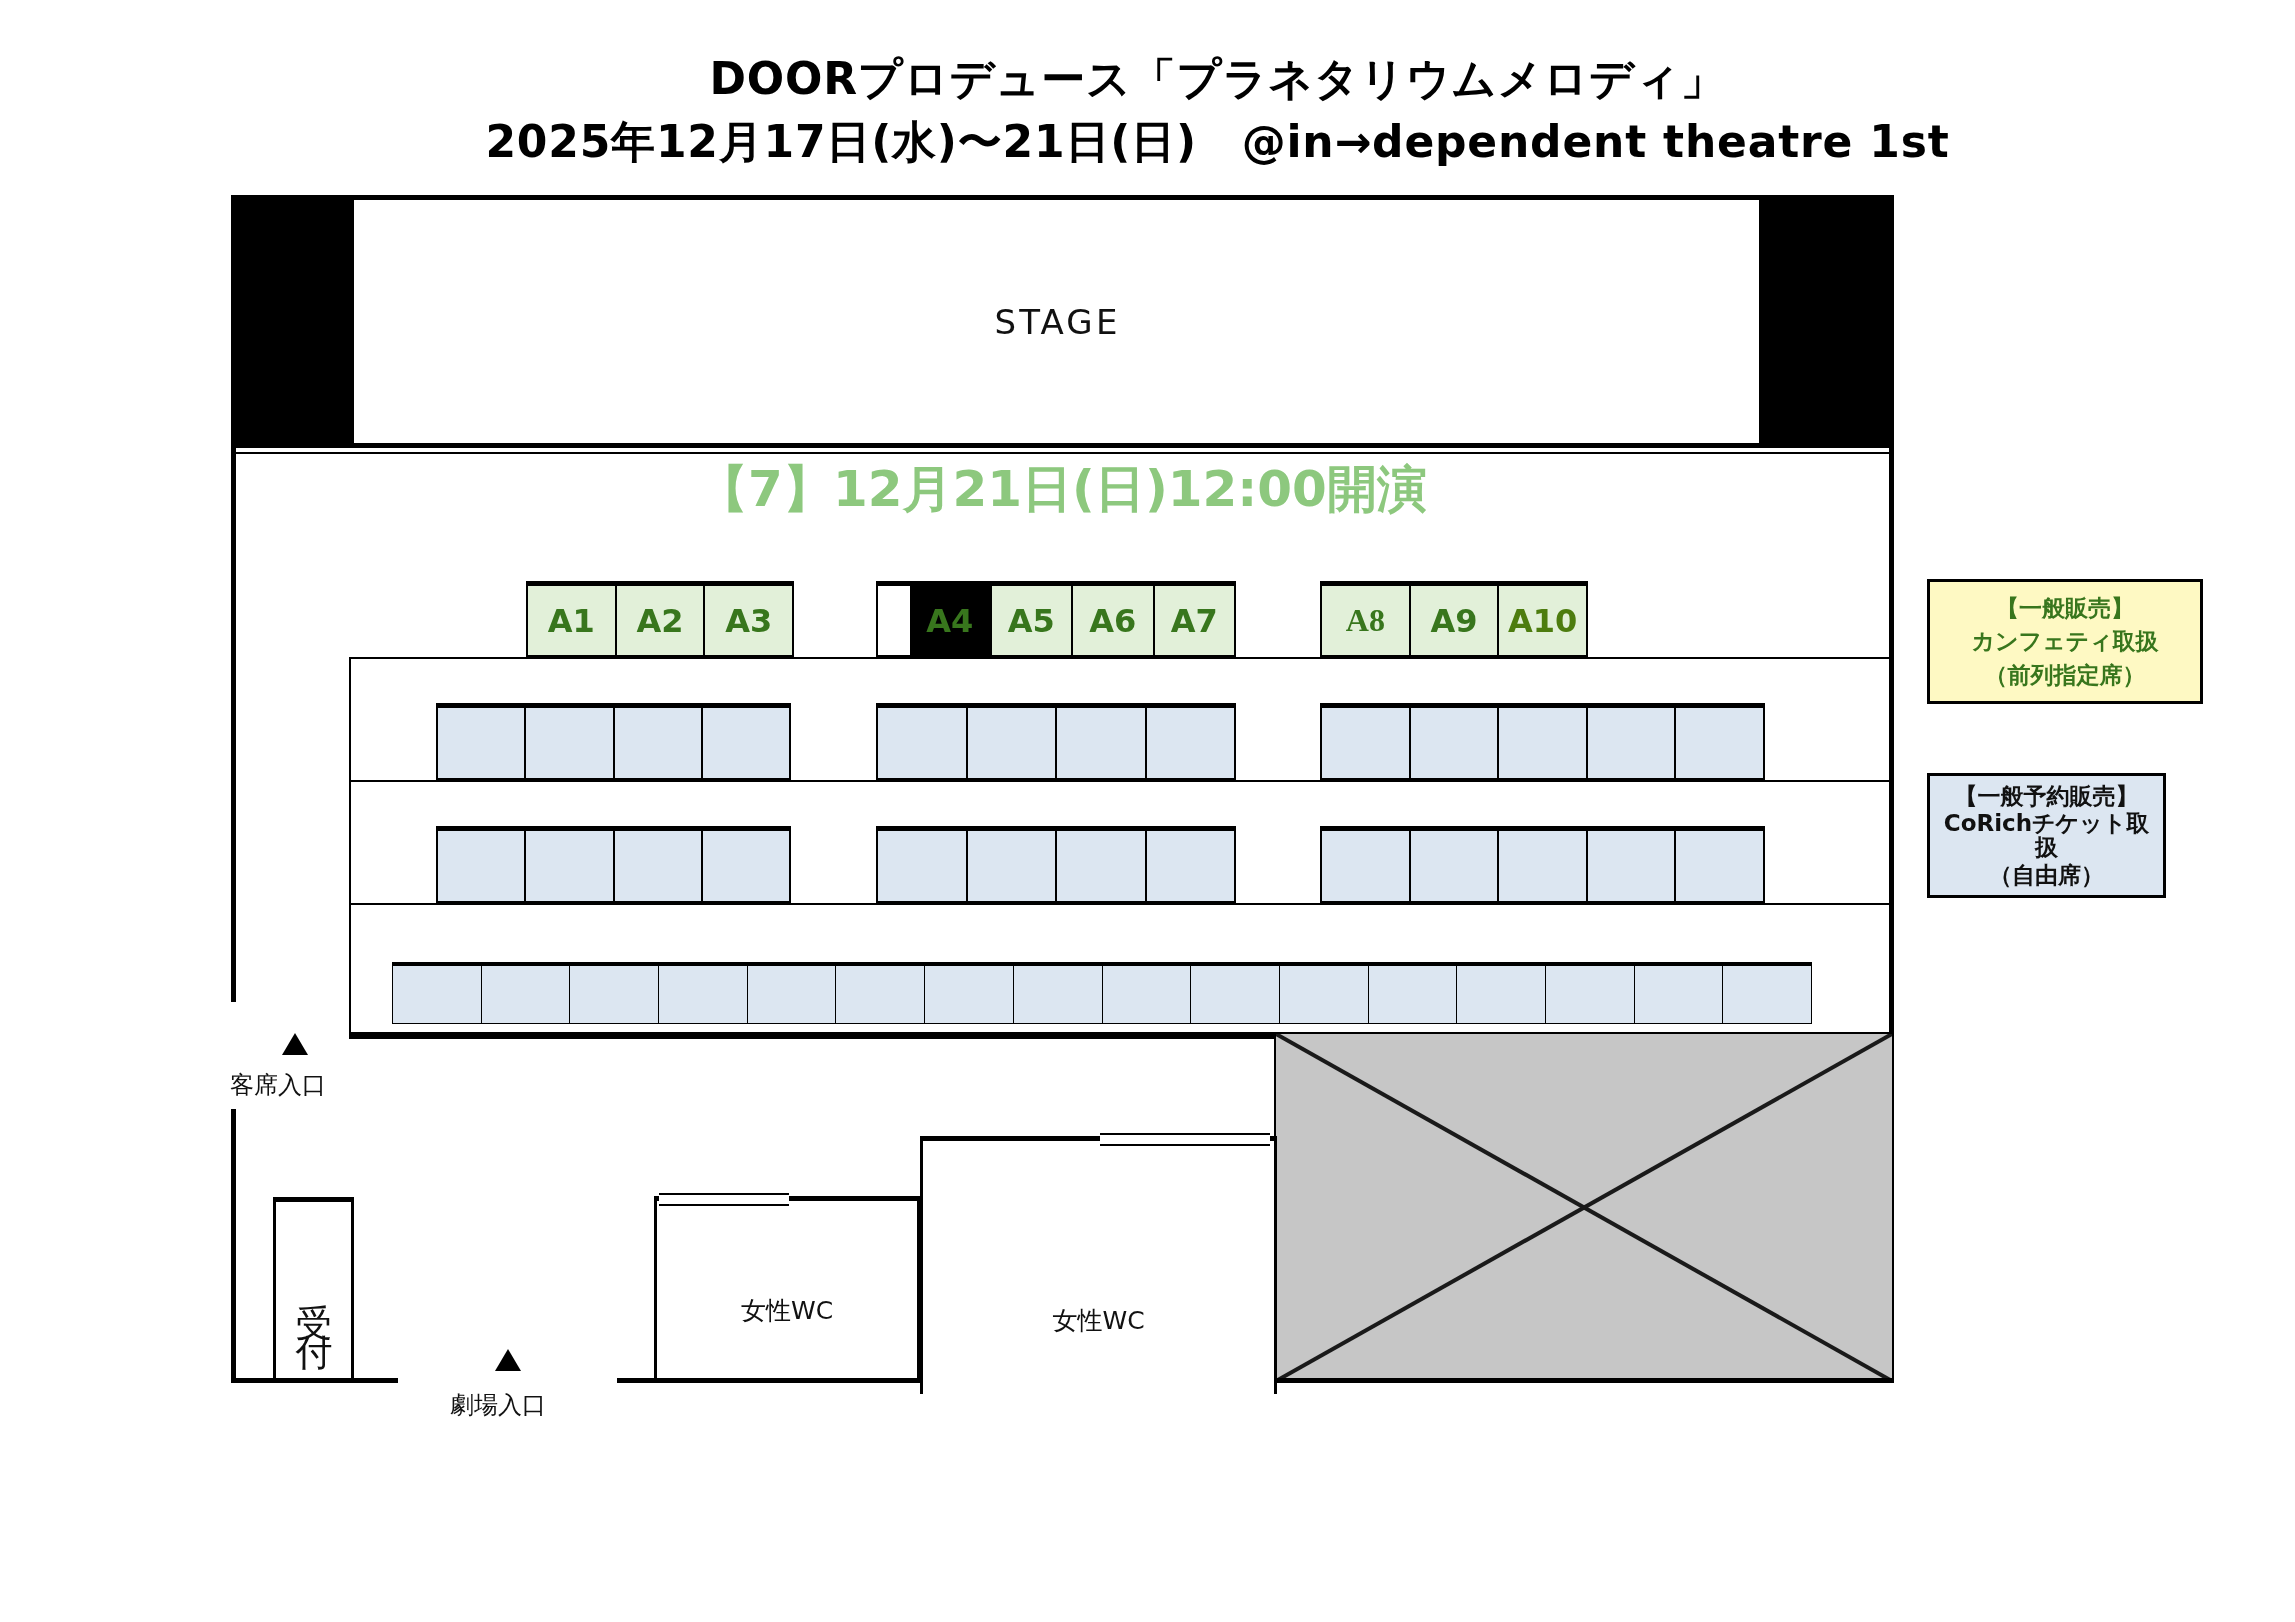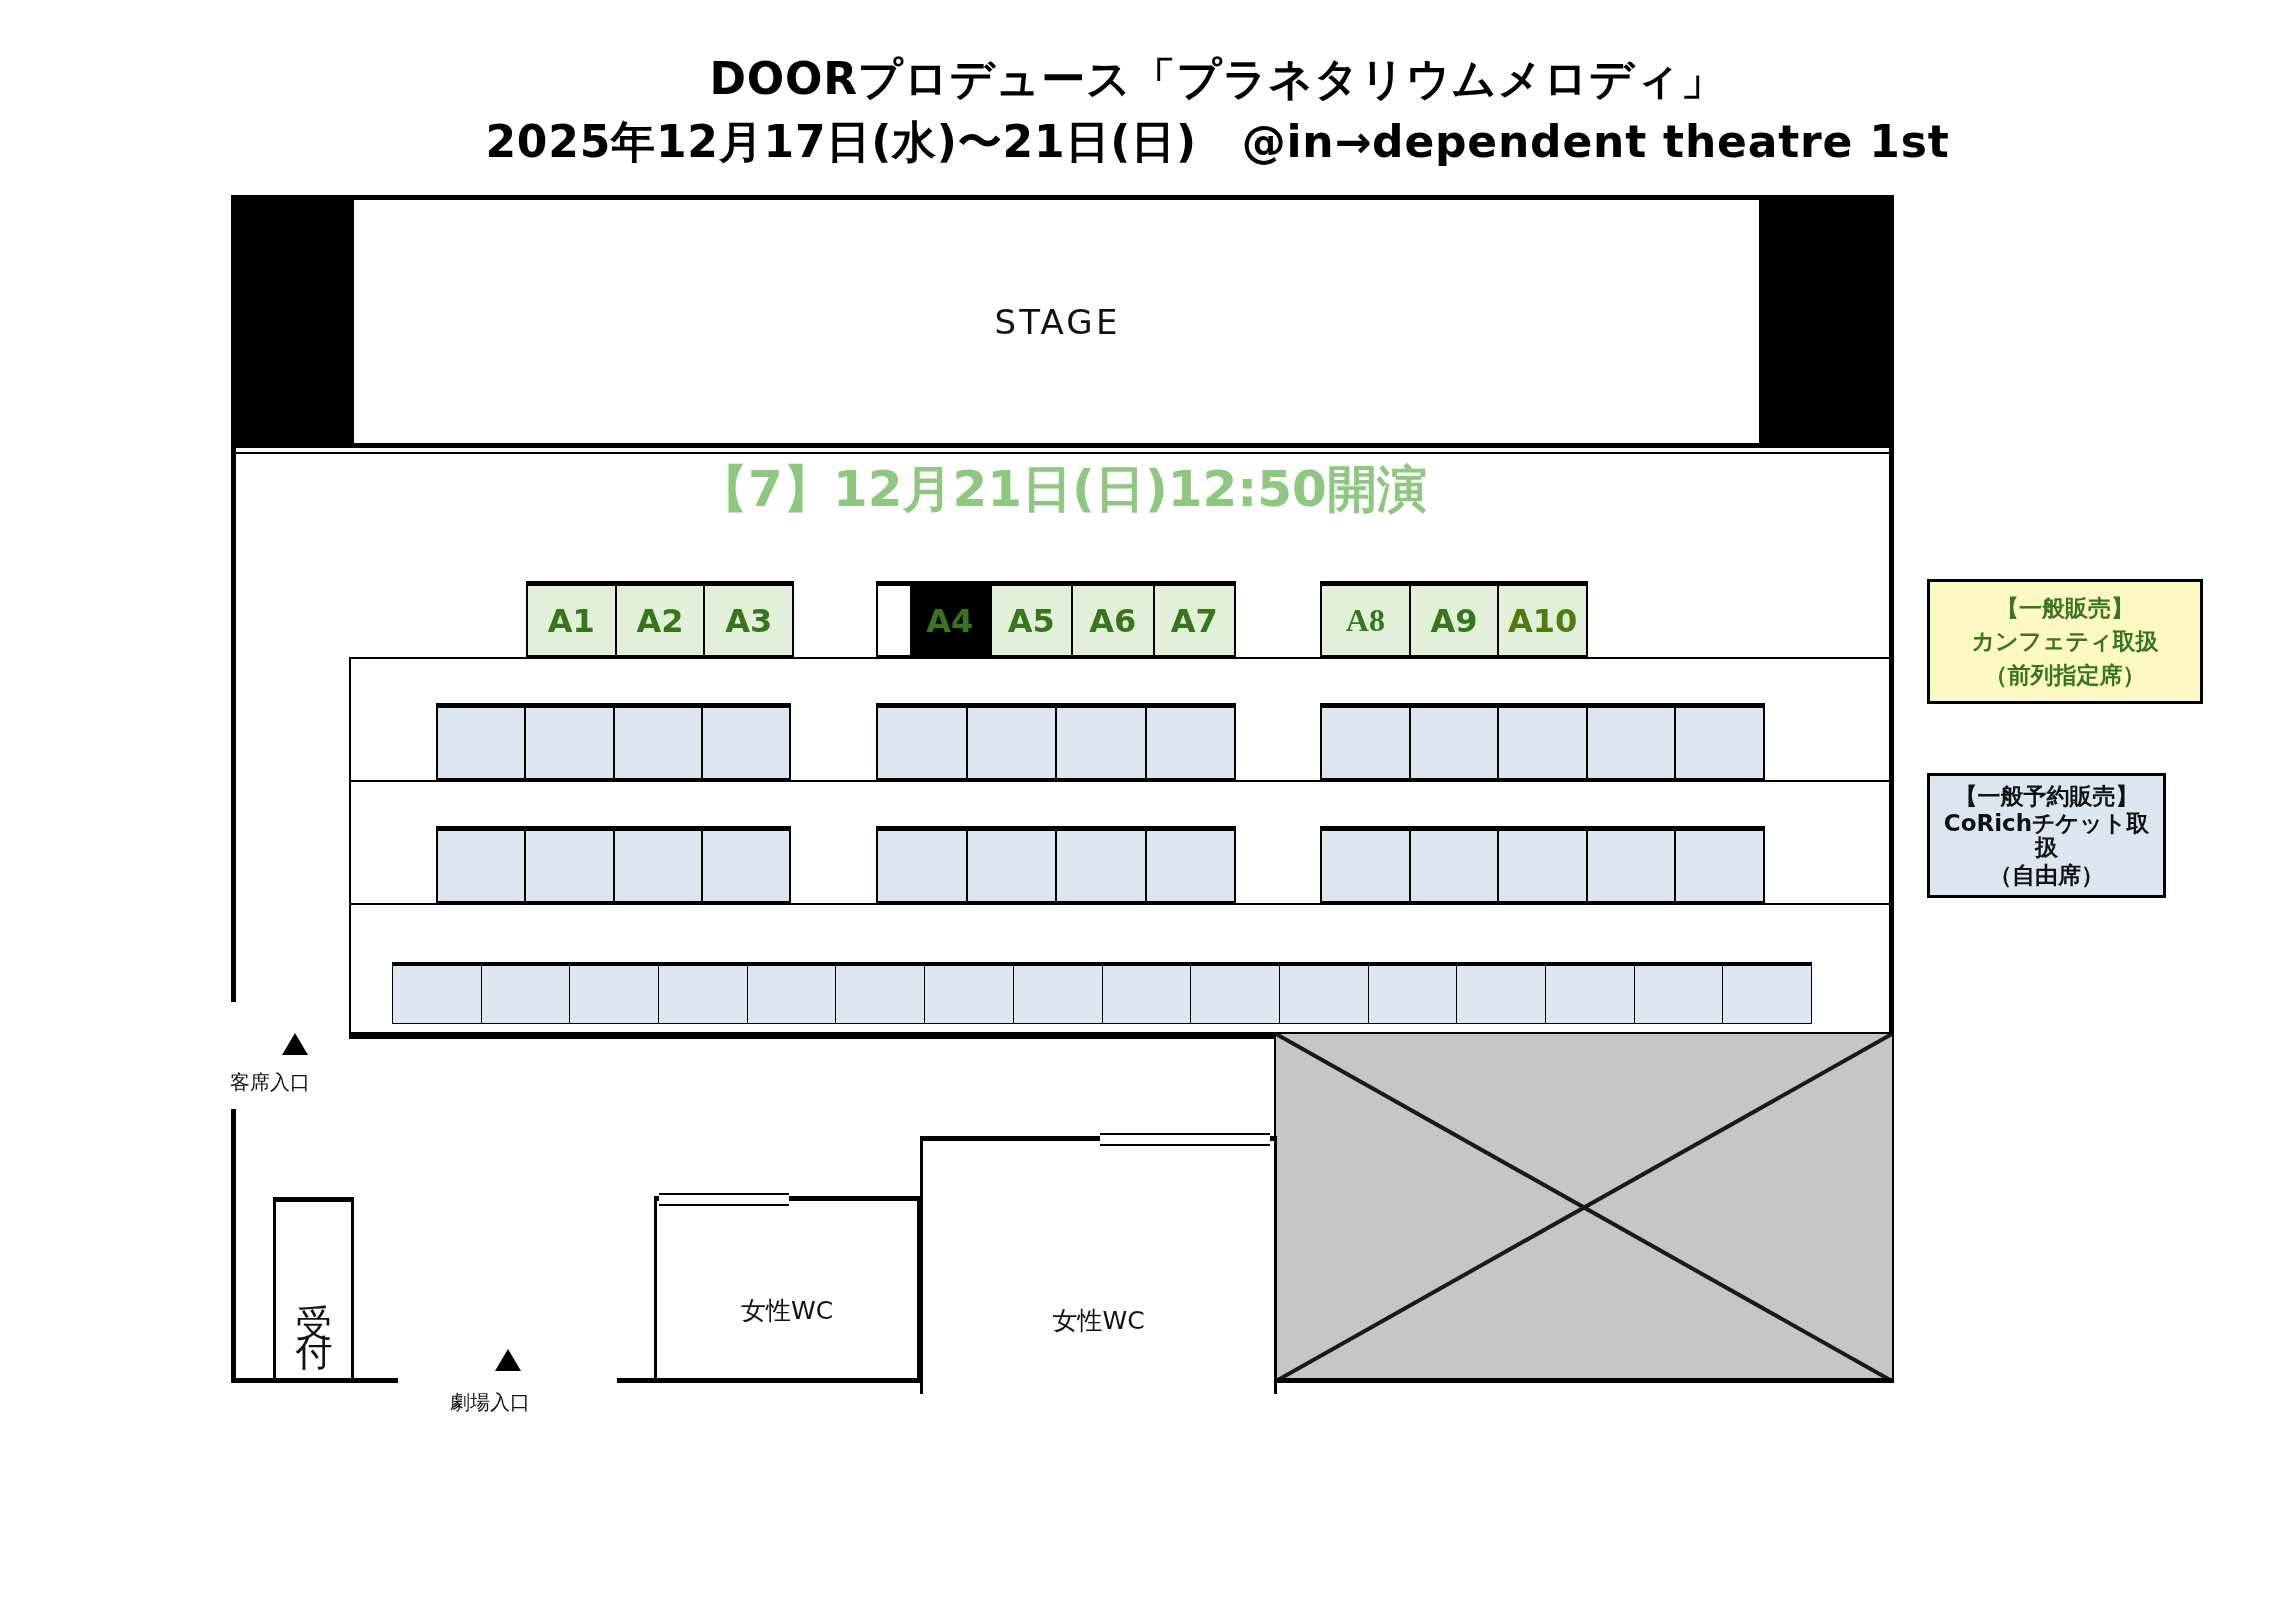--- a/index.html
+++ b/index.html
@@ -66,21 +66,21 @@
     background:#fff;border-top:2.4px solid #000;border-bottom:2.4px solid #000;
   }
 
   
   .tri{
     width:0;height:0;
     border-left:13px solid transparent;
     border-right:13px solid transparent;
     border-bottom:22px solid #000;
   }
-  .entrance-label{font-size:20px;color:#111;}
+  .entrance-label{font-size:24px;color:#111;}
 
   
   .legend-box{
     border:3.2px solid #000;
     display:flex;flex-direction:column;justify-content:space-evenly;
     text-align:center;font-weight:bold;font-size:23px;line-height:24px;
     padding:4.9px 3.2px;
   }
 </style>
 </head>
@@ -97,21 +97,21 @@
   <div class="abs black" style="left:231px;top:195px;width:4.9px;height:807px;"></div>
   <div class="abs black" style="left:231px;top:1109px;width:4.9px;height:273px;"></div>
   <div class="abs black" style="left:1889px;top:195px;width:4.9px;height:842px;"></div>
 
   <div class="abs black" style="left:231px;top:195px;width:123px;height:251px;"></div>
   <div class="abs black" style="left:1759px;top:195px;width:135px;height:251px;"></div>
   <div class="abs stage-label">STAGE</div>
   <div class="abs black" style="left:231px;top:443px;width:1663px;height:4.9px;"></div>
   <div class="abs black" style="left:234px;top:452px;width:1658px;height:1.6px;"></div>
 
-  <div class="abs session-heading" style="color: rgb(141, 200, 126);">【7】12月21日(日)12:50開演</div>
+  <div class="abs session-heading" style="color: rgb(141, 200, 126);">【7】12月21日(日)12:00開演</div>
 
   <div class="abs riser-outline" style="left:349px;top:657px;width:1545px;height:380px;"></div>
   <div class="abs black" style="left:349px;top:780px;width:1545px;height:2.4px;"></div>
   <div class="abs black" style="left:349px;top:903px;width:1545px;height:2.4px;"></div>
   <div class="abs black" style="left:349px;top:1032px;width:1545px;height:6.5px;"></div>
 
   <div class="abs" style="left:0;top:0;width:100%;height:100%;" id="seat-layer">
       <div class="seat-group" style="left: 526px; top: 581px; width: 268px; height: 76px; border-width: 5.7px 2.4px 2.4px; border-style: solid; border-color: rgb(0, 0, 0); border-image: initial;">
         <div class="seat" style="background: rgb(226, 240, 217); color: rgb(56, 118, 29);">A1</div>
         <div class="seat" style="background: rgb(226, 240, 217); border-left: 2.4px solid rgb(0, 0, 0); color: rgb(56, 118, 29);">A2</div>

